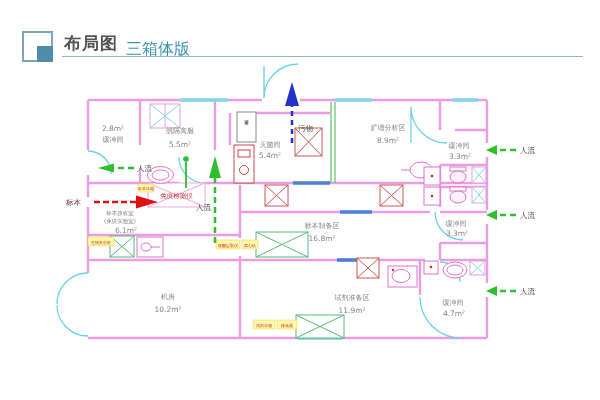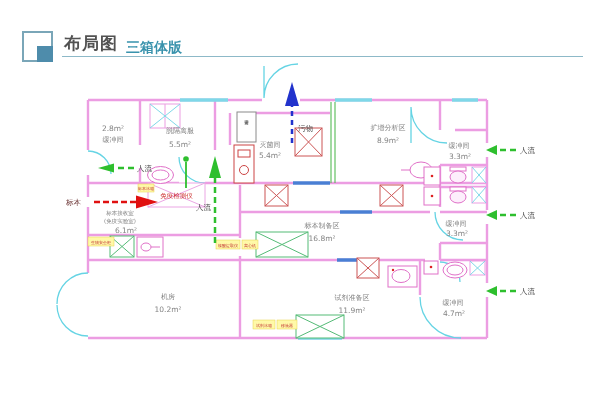--- a/index.html
+++ b/index.html
@@ -3,21 +3,21 @@
 <meta charset="utf-8">
 <style>
   html,body{margin:0;padding:0;background:#fff;}
   #slide{position:relative;width:600px;height:400px;background:#ffffff;overflow:hidden;
          font-family:"DejaVu Sans","Liberation Sans",sans-serif;border-radius:22px;}
   
   #hdr{position:absolute;left:0;top:0;width:600px;height:70px;}
   .logo-outline{position:absolute;left:22px;top:31px;width:27px;height:27px;border:2.5px solid #7aa6b8;background:#fff;}
   .logo-fill{position:absolute;left:37px;top:46px;width:16px;height:16px;background:#4e8cab;}
   .title{position:absolute;left:64px;top:32px;font-size:17px;font-weight:bold;color:#525252;letter-spacing:1px;}
-  .subtitle{position:absolute;left:126px;top:39px;font-size:14px;font-weight:bold;color:#3a93ad;}
+  .subtitle{position:absolute;left:126px;top:39px;font-size:16px;font-weight:normal;color:#3a93ad;}
   .hdr-line{position:absolute;left:62px;top:56px;width:521px;height:0;border-top:1.5px solid #8db9c8;}
   
   .rm{font-size:7px;fill:#838383;}
   .ar{font-size:7.5px;fill:#838383;}
   .flow{font-size:7.5px;fill:#4d4d4d;}
   .imm{font-size:6.5px;fill:#cc3333;}
   .tiny{font-size:4px;fill:#c23535;}
   .ptxt{font-size:4.5px;fill:#666;}
   text{font-family:"DejaVu Sans","Liberation Sans",sans-serif;}
 </style>

